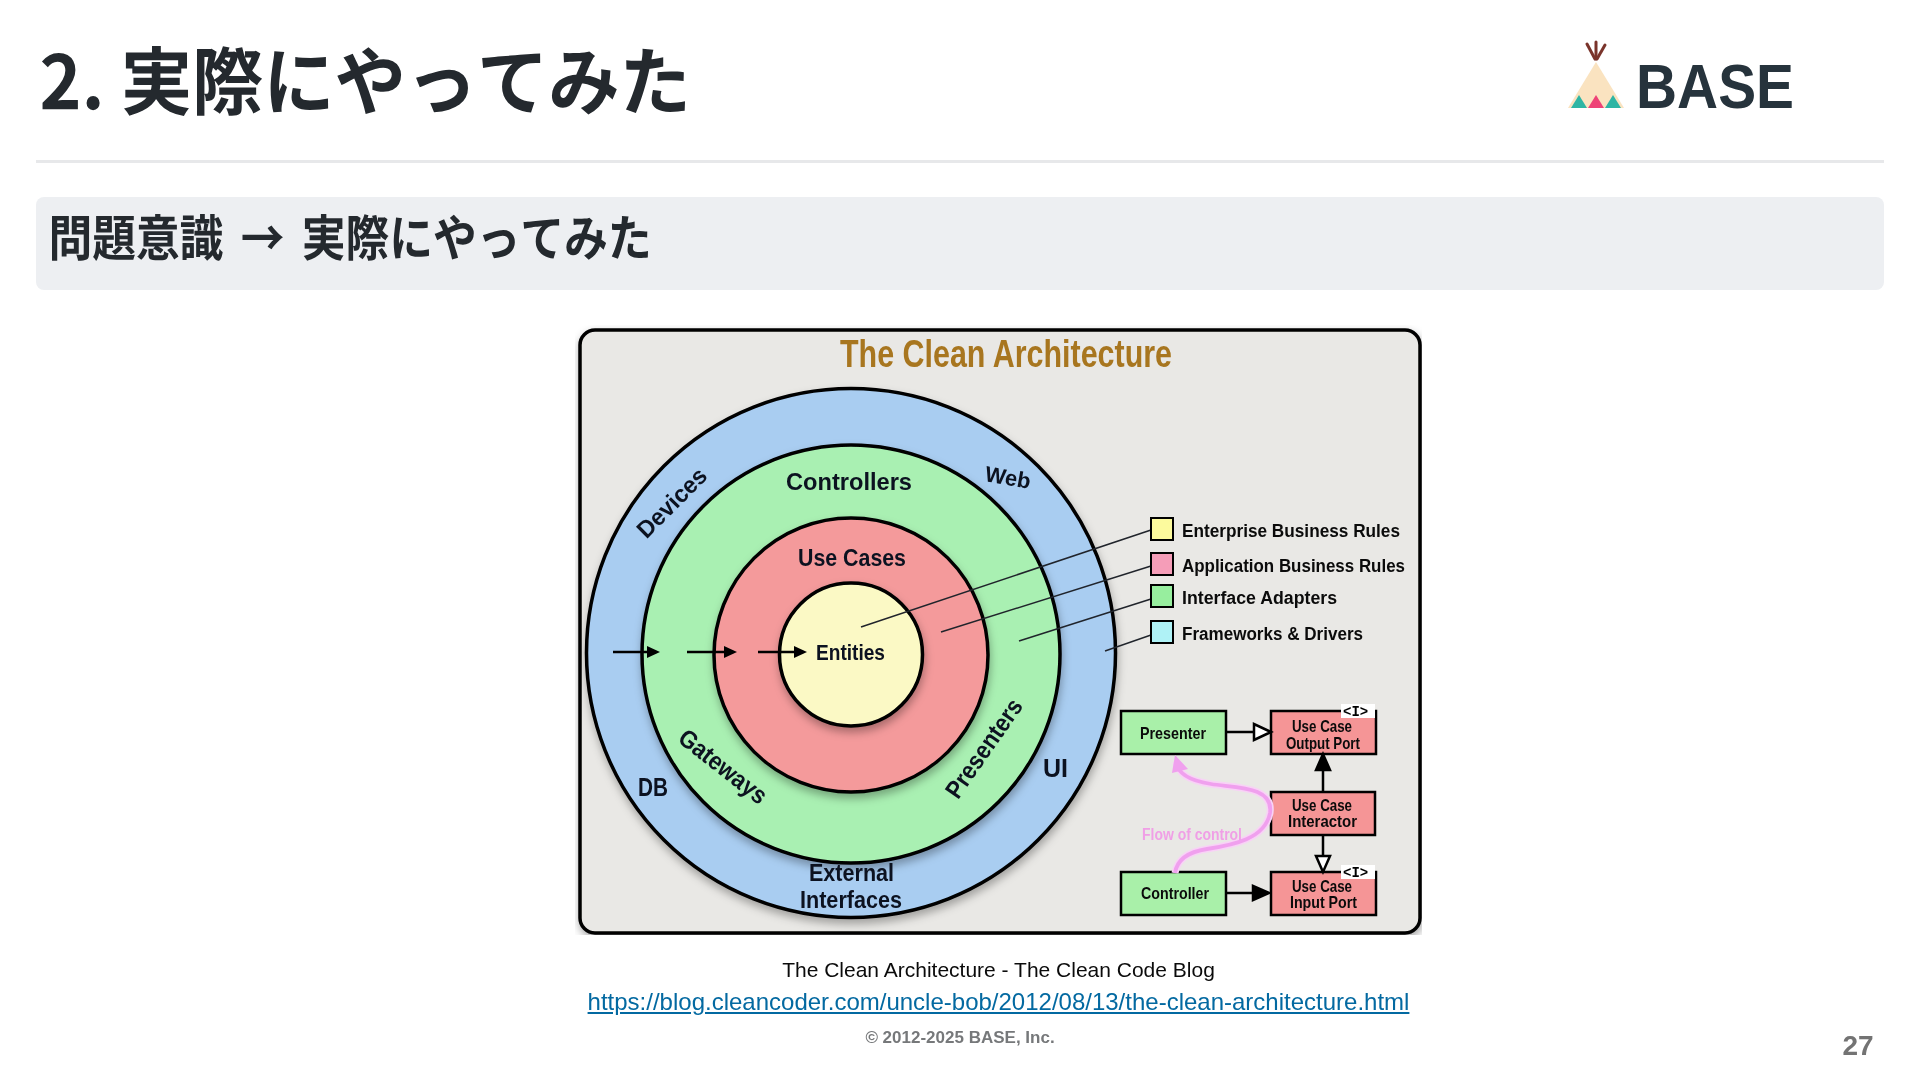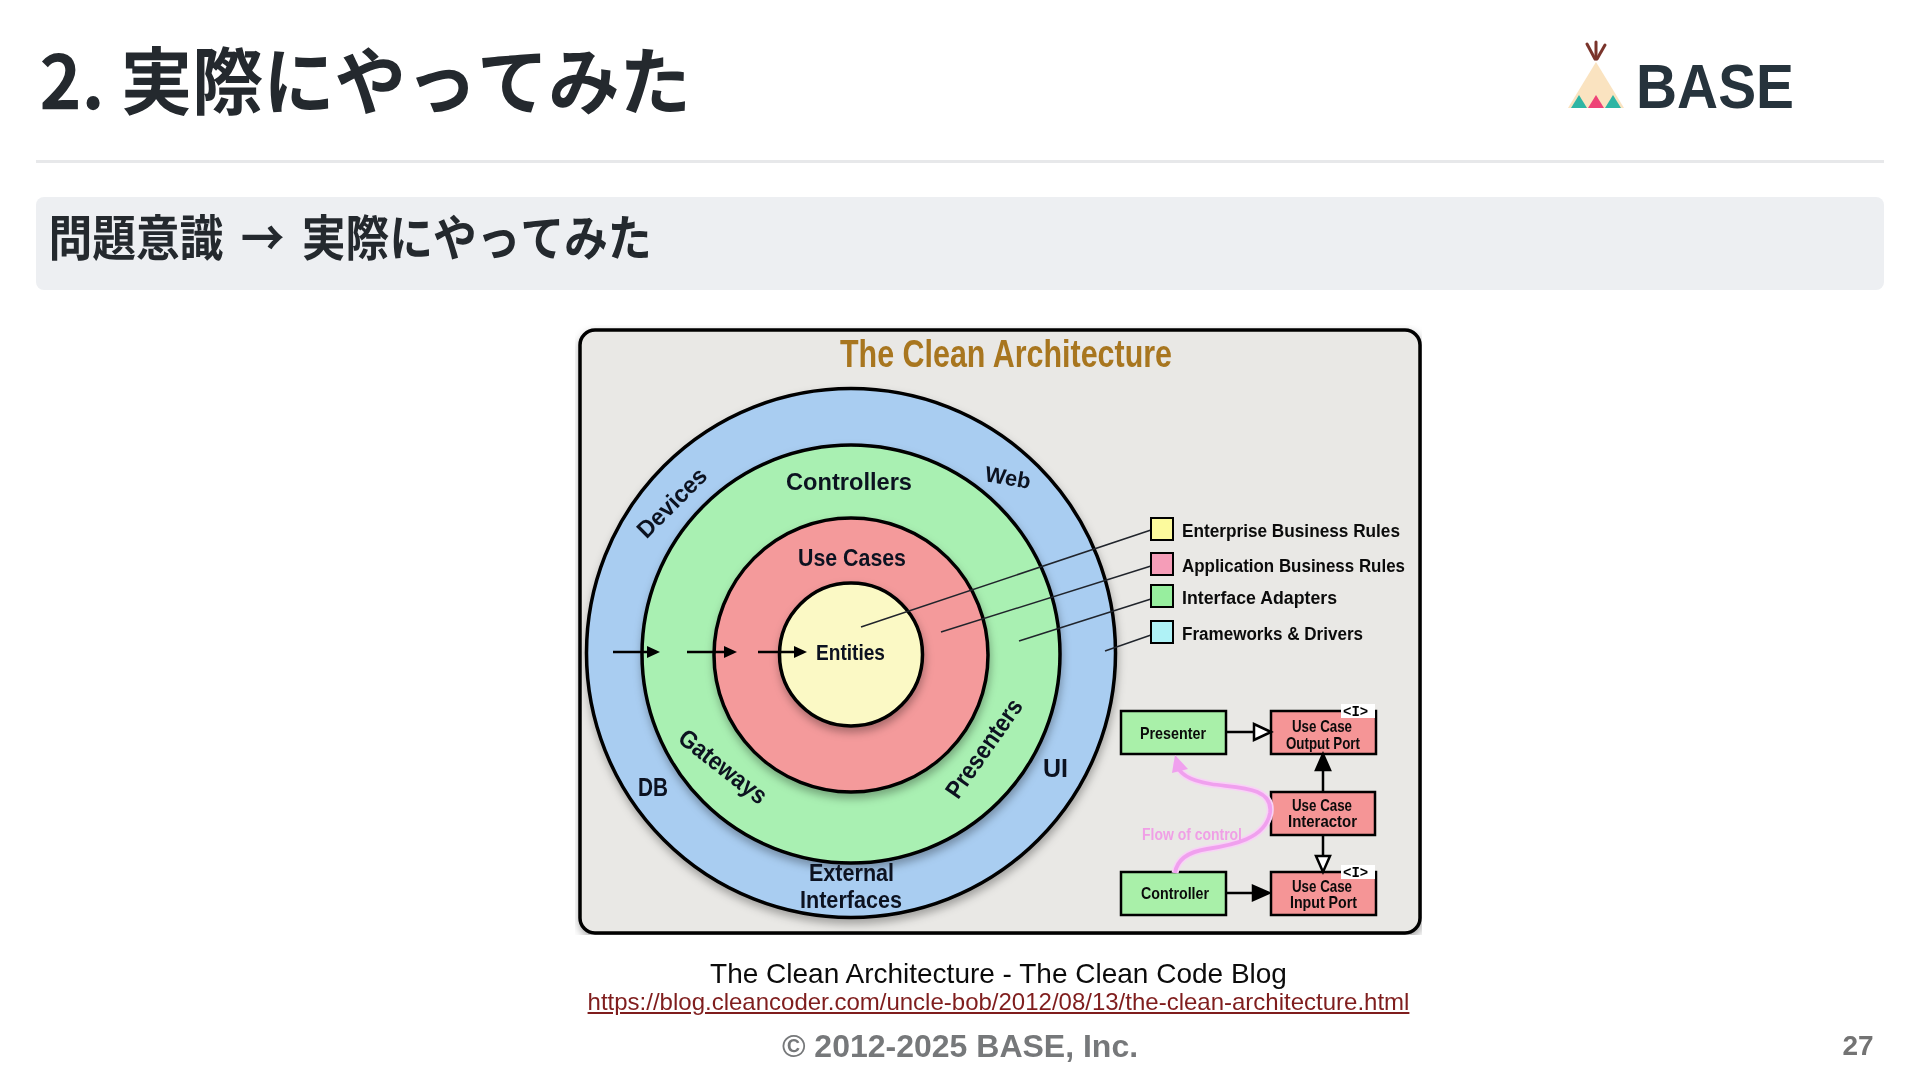--- a/index.html
+++ b/index.html
@@ -1,22 +1,22 @@
 <!DOCTYPE html>
 <html><head>
 <meta charset="utf-8">
 <style>
 * { margin:0; padding:0; box-sizing:border-box; }
 html,body { width:1920px; height:1080px; background:#fff; font-family:"Liberation Sans", sans-serif; overflow:hidden; }
 .abs { position:absolute; }
 #divider { left:36px; top:160px; width:1848px; height:3px; background:#e7e8ea; }
 #graybox { left:36px; top:197px; width:1848px; height:93px; background:#edeff2; border-radius:8px; }
-#cap1 { left:575px; top:958px; width:847px; text-align:center; font-size:28px; color:#0b0b0b; }
-#cap2 { left:575px; top:988px; width:847px; text-align:center; font-size:24px; color:#7f1d1d; }
-#footer { left:0px; top:1028px; width:1920px; text-align:center; font-size:32px; font-weight:bold; color:#76787a; }
+#cap1 { left:575px; top:958px; width:847px; text-align:center; font-size:21px; color:#0b0b0b; }
+#cap2 { left:575px; top:988px; width:847px; text-align:center; font-size:24px; color:#0369a1; }
+#footer { left:0px; top:1028px; width:1920px; text-align:center; font-size:17px; font-weight:bold; color:#76787a; }
 #pagenum { left:1823px; top:1030px; width:70px; text-align:center; font-size:28px; font-weight:bold; color:#737373; }
 </style>
 </head>
 <body>
 <svg class="abs" style="left:0;top:0;z-index:5;" width="1920" height="300" viewBox="0 0 1920 300">
     <g transform="translate(39.48,109.13) scale(0.071252,-0.074433)">
       <path d="M43 0V85Q144 175 215 252Q287 329 325 395Q363 462 363 519Q363 555 350 582Q337 609 313 624Q288 638 252 638Q212 638 178 616Q145 593 117 562L35 641Q87 697 141 725Q196 754 271 754Q341 754 394 726Q446 697 475 646Q504 595 504 526Q504 459 471 390Q437 320 381 251Q325 182 257 115Q286 119 319 122Q353 124 379 124H539V0Z M753 -14Q713 -14 687 14Q661 42 661 82Q661 124 687 151Q713 178 753 178Q792 178 818 151Q844 124 844 82Q844 42 818 14Q792 -14 753 -14Z M1579 848H1703V689H1579ZM1213 762H2070V547H1946V657H1332V547H1213ZM1303 577H1990V480H1303ZM1205 261H2084V157H1205ZM1319 420H1969V324H1319ZM1701 240Q1746 141 1844 85Q1942 29 2098 13Q2080 -6 2059 -37Q2039 -68 2027 -92Q1913 -74 1830 -35Q1747 3 1690 66Q1632 128 1594 217ZM1576 634H1697V356Q1697 304 1687 252Q1676 200 1648 152Q1621 103 1572 59Q1522 15 1446 -23Q1370 -60 1261 -90Q1254 -76 1242 -59Q1229 -41 1214 -23Q1200 -5 1186 7Q1290 31 1360 61Q1431 91 1473 126Q1516 161 1538 199Q1560 238 1568 277Q1576 317 1576 358Z M2614 446H2943V351H2614ZM2523 290H3041V193H2523ZM2569 771H2728V693H2569ZM2548 628 2585 679Q2610 667 2636 651Q2662 634 2676 621L2638 563Q2623 578 2598 596Q2572 615 2548 628ZM2488 549 2531 595Q2554 581 2579 562Q2604 543 2618 528L2574 477Q2560 492 2535 513Q2511 534 2488 549ZM2884 118 2975 165Q2998 140 3022 109Q3046 78 3067 48Q3088 18 3099 -7L3002 -59Q2992 -34 2973 -3Q2954 27 2930 60Q2907 92 2884 118ZM2695 771H2714L2732 775L2796 752Q2775 647 2734 564Q2693 480 2637 418Q2581 356 2511 315Q2501 333 2482 357Q2464 381 2448 395Q2509 426 2558 480Q2608 534 2644 604Q2680 675 2695 755ZM2884 779H3033V694H2884ZM2575 846 2667 827Q2638 732 2588 651Q2539 570 2478 516Q2470 524 2457 536Q2444 548 2430 559Q2416 571 2405 578Q2464 625 2508 695Q2552 765 2575 846ZM2995 779H3017L3036 784L3101 746Q3079 679 3044 612Q3010 545 2971 500Q2960 516 2941 536Q2922 555 2907 566Q2927 592 2944 625Q2961 659 2974 695Q2987 730 2995 760ZM2726 244H2838V21Q2838 -16 2830 -38Q2821 -60 2795 -72Q2770 -84 2736 -87Q2703 -90 2657 -90Q2654 -67 2643 -38Q2632 -10 2621 11Q2649 10 2675 10Q2702 10 2710 10Q2719 11 2722 13Q2726 16 2726 23ZM2550 160 2654 133Q2632 79 2598 27Q2564 -26 2531 -61Q2520 -53 2503 -42Q2487 -31 2470 -21Q2453 -11 2440 -5Q2474 27 2503 71Q2533 115 2550 160ZM2845 832Q2866 736 2902 654Q2938 571 2993 508Q3049 445 3125 409Q3107 395 3087 368Q3066 342 3054 321Q2971 366 2912 438Q2853 509 2814 605Q2775 700 2750 814ZM2211 807H2416V699H2315V-90H2211ZM2382 807H2400L2415 810L2486 770Q2477 725 2464 673Q2452 622 2440 572Q2427 523 2415 482Q2451 421 2462 366Q2473 311 2473 263Q2473 214 2464 181Q2454 148 2435 132Q2424 123 2412 119Q2399 114 2384 111Q2374 110 2361 109Q2348 109 2334 109Q2334 130 2329 157Q2325 185 2313 206Q2322 205 2329 205Q2337 205 2343 205Q2356 205 2364 214Q2370 221 2373 238Q2376 255 2376 278Q2376 316 2367 367Q2359 417 2325 473Q2334 507 2342 549Q2351 591 2358 633Q2366 676 2372 712Q2378 749 2382 773Z M3590 699Q3636 693 3693 690Q3751 688 3810 688Q3870 689 3925 692Q3980 696 4020 700V571Q3974 567 3919 565Q3864 562 3806 562Q3748 562 3693 565Q3637 567 3590 571ZM3670 272Q3664 247 3661 228Q3658 208 3658 188Q3658 172 3666 158Q3674 145 3690 136Q3707 126 3733 122Q3760 117 3798 117Q3865 117 3924 123Q3983 130 4049 143L4051 8Q4003 -1 3940 -6Q3878 -11 3793 -11Q3664 -11 3601 32Q3538 76 3538 153Q3538 182 3542 213Q3547 245 3555 283ZM3436 766Q3432 756 3427 738Q3422 720 3418 703Q3413 686 3411 677Q3408 656 3401 623Q3395 589 3388 548Q3382 506 3376 463Q3370 420 3367 380Q3363 340 3363 310Q3363 296 3364 278Q3364 260 3367 245Q3374 262 3382 279Q3390 296 3398 314Q3406 331 3412 347L3474 298Q3460 257 3445 210Q3431 163 3419 121Q3408 80 3402 53Q3400 42 3399 28Q3397 14 3397 6Q3397 -2 3397 -13Q3398 -25 3399 -35L3283 -43Q3268 9 3256 95Q3244 182 3244 284Q3244 340 3249 398Q3254 456 3261 509Q3268 563 3274 607Q3281 651 3286 680Q3288 701 3292 728Q3295 754 3296 778Z M4668 636Q4651 655 4625 680Q4599 706 4572 730Q4545 755 4525 769L4617 833Q4636 820 4663 796Q4690 773 4718 748Q4745 724 4762 705ZM4396 743Q4401 734 4408 719Q4415 704 4423 689Q4431 675 4436 665Q4467 607 4499 537Q4531 468 4558 405Q4575 364 4597 307Q4620 250 4642 188Q4664 126 4684 69Q4703 12 4715 -30L4578 -66Q4563 -3 4541 71Q4519 145 4494 217Q4469 290 4444 350Q4424 397 4404 442Q4385 487 4366 528Q4346 570 4325 605Q4315 624 4298 649Q4282 674 4266 693ZM4180 450Q4210 457 4238 467Q4267 477 4279 482Q4334 504 4391 529Q4447 554 4504 579Q4562 605 4618 625Q4673 646 4727 658Q4780 671 4827 671Q4905 671 4960 643Q5016 615 5045 567Q5075 519 5075 461Q5075 391 5045 339Q5015 288 4959 260Q4903 232 4826 232Q4786 232 4743 241Q4701 250 4672 260L4675 386Q4709 371 4745 362Q4781 352 4814 352Q4851 352 4880 365Q4910 379 4927 404Q4944 429 4944 465Q4944 490 4929 511Q4915 532 4888 545Q4862 557 4824 557Q4775 557 4713 538Q4652 520 4584 491Q4516 462 4451 429Q4386 397 4331 368Q4276 340 4239 323Z M5285 423Q5308 428 5338 435Q5368 443 5391 450Q5416 458 5458 471Q5500 484 5550 497Q5601 510 5652 519Q5704 528 5750 528Q5829 528 5888 498Q5948 469 5981 414Q6014 359 6014 283Q6014 215 5984 159Q5955 103 5895 61Q5835 19 5746 -7Q5656 -34 5537 -41L5484 82Q5570 84 5642 97Q5715 110 5768 135Q5822 159 5852 197Q5881 235 5881 285Q5881 323 5864 351Q5846 380 5814 396Q5782 412 5738 412Q5703 412 5660 403Q5617 394 5571 380Q5526 366 5482 350Q5438 334 5400 319Q5362 304 5337 293Z M6213 688Q6243 689 6270 690Q6297 692 6312 693Q6343 696 6388 700Q6433 704 6490 709Q6546 714 6610 719Q6674 725 6743 731Q6795 735 6847 738Q6899 742 6945 745Q6992 747 7026 748L7027 620Q7000 620 6965 619Q6930 618 6896 616Q6861 613 6834 607Q6789 595 6750 566Q6712 538 6683 499Q6654 460 6638 415Q6623 371 6623 326Q6623 277 6640 239Q6657 202 6688 175Q6718 149 6759 132Q6800 114 6848 105Q6895 96 6946 93L6899 -44Q6836 -40 6777 -24Q6717 -8 6665 20Q6614 48 6575 89Q6536 129 6514 182Q6492 234 6492 299Q6492 372 6515 432Q6538 492 6572 538Q6606 583 6640 608Q6612 605 6573 600Q6533 596 6487 591Q6442 585 6395 579Q6348 573 6305 566Q6261 558 6226 551Z M7355 757Q7376 755 7399 754Q7423 752 7439 752Q7461 752 7489 753Q7518 754 7548 755Q7578 756 7605 758Q7632 760 7649 761Q7667 762 7686 766Q7704 770 7717 775L7797 713Q7787 701 7778 692Q7769 682 7763 671Q7746 643 7724 595Q7702 546 7677 490Q7653 434 7630 381Q7615 347 7599 309Q7583 271 7566 233Q7549 196 7533 163Q7517 131 7502 107Q7472 62 7435 41Q7398 19 7346 19Q7280 19 7236 62Q7192 105 7192 181Q7192 241 7219 293Q7246 345 7295 383Q7345 422 7412 443Q7479 464 7559 464Q7646 464 7727 444Q7808 424 7879 393Q7949 362 8005 329Q8062 295 8102 268L8043 129Q7998 171 7942 210Q7886 249 7822 282Q7759 314 7687 333Q7616 352 7539 352Q7466 352 7414 329Q7363 306 7336 272Q7309 237 7309 200Q7309 176 7321 163Q7334 150 7351 150Q7367 150 7378 158Q7389 166 7403 185Q7416 203 7429 228Q7441 253 7455 283Q7468 313 7482 344Q7495 375 7508 404Q7526 444 7545 488Q7564 531 7582 572Q7599 613 7614 644Q7599 643 7577 643Q7555 642 7530 641Q7506 640 7483 638Q7459 637 7442 636Q7427 635 7403 633Q7380 631 7361 628ZM8014 520Q8008 414 7992 326Q7977 237 7943 165Q7910 92 7852 33Q7794 -25 7704 -72L7598 15Q7690 55 7746 107Q7801 159 7830 216Q7858 273 7869 328Q7880 382 7883 426Q7885 455 7885 484Q7885 512 7883 535Z M8616 798Q8610 778 8604 749Q8598 720 8595 704Q8588 670 8577 621Q8567 572 8555 517Q8542 462 8529 412Q8516 359 8497 298Q8478 236 8457 172Q8435 109 8413 51Q8391 -6 8370 -51L8231 -4Q8253 34 8278 88Q8303 143 8326 206Q8350 269 8370 331Q8390 393 8404 446Q8414 481 8423 518Q8432 555 8439 590Q8446 625 8452 656Q8457 686 8460 709Q8463 737 8464 765Q8465 793 8463 810ZM8361 649Q8422 649 8488 655Q8554 661 8621 672Q8688 683 8754 698V573Q8692 559 8622 549Q8552 539 8484 533Q8416 528 8359 528Q8323 528 8294 529Q8265 531 8238 532L8235 657Q8274 653 8302 651Q8330 649 8361 649ZM8675 496Q8717 500 8768 503Q8819 506 8867 506Q8910 506 8954 504Q8999 502 9043 497L9040 377Q9003 382 8958 385Q8914 389 8868 389Q8817 389 8769 387Q8722 384 8675 378ZM8729 244Q8723 223 8719 201Q8715 178 8715 161Q8715 145 8722 131Q8729 117 8744 106Q8759 96 8785 90Q8812 84 8852 84Q8903 84 8954 90Q9006 95 9060 105L9055 -23Q9013 -28 8962 -32Q8911 -37 8851 -37Q8725 -37 8659 5Q8592 46 8592 122Q8592 156 8598 191Q8604 226 8610 256Z" fill="#24292e"></path>
     </g>
     <g transform="translate(48.51,256.24) scale(0.043721,-0.049711)">
       <path d="M354 368H692V52H354V150H579V269H354ZM302 368H413V-5H302ZM139 666H389V585H139ZM603 666H855V585H603ZM805 811H927V54Q927 4 915 -24Q903 -52 872 -67Q840 -82 792 -86Q744 -90 674 -90Q673 -72 666 -50Q659 -28 651 -5Q643 17 633 33Q663 31 693 31Q723 30 746 31Q770 31 780 31Q794 31 800 37Q805 42 805 56ZM148 811H465V437H148V528H352V720H148ZM870 811V720H646V526H870V436H532V811ZM80 811H199V-90H80Z M1195 607V560H1338V607ZM1195 730V683H1338V730ZM1089 811H1449V479H1089ZM1043 421H1494V334H1043ZM1490 808H1951V723H1490ZM1229 394H1330V-8L1229 49ZM1282 253H1475V166H1282ZM1683 787 1792 764Q1773 722 1755 680Q1736 637 1721 608L1635 631Q1648 664 1662 708Q1676 752 1683 787ZM1627 466V419H1810V466ZM1627 342V295H1810V342ZM1627 589V542H1810V589ZM1521 670H1921V213H1521ZM1602 206 1700 175Q1669 133 1620 93Q1572 54 1525 28Q1516 37 1502 51Q1488 64 1473 77Q1459 90 1447 98Q1492 117 1534 146Q1576 175 1602 206ZM1088 294H1185Q1182 218 1174 146Q1166 73 1146 12Q1127 -50 1089 -96Q1078 -77 1057 -52Q1037 -27 1019 -14Q1047 21 1062 70Q1076 119 1082 177Q1087 234 1088 294ZM1168 211Q1190 148 1224 111Q1258 74 1306 55Q1353 36 1415 30Q1477 25 1553 25Q1574 25 1615 25Q1656 25 1708 25Q1760 25 1813 26Q1866 26 1910 27Q1954 28 1979 28Q1967 12 1956 -18Q1944 -48 1940 -70H1863H1553Q1461 -70 1388 -61Q1315 -52 1259 -25Q1204 1 1164 53Q1124 105 1097 189ZM1743 169 1826 212Q1853 195 1881 172Q1909 150 1933 127Q1958 105 1973 86L1887 35Q1871 55 1847 79Q1823 103 1796 127Q1768 151 1743 169Z M2286 271H2720V315H2286ZM2286 385H2720V428H2286ZM2839 501V197H2172V501ZM2757 702Q2741 673 2727 650Q2713 626 2702 609L2596 632Q2606 653 2616 679Q2626 704 2632 724ZM2366 724Q2378 703 2387 677Q2397 652 2402 633L2288 607Q2284 627 2276 654Q2267 681 2257 702ZM2559 850V729H2439V850ZM2936 631V538H2067V631ZM2883 796V703H2115V796ZM2260 128Q2239 71 2207 18Q2174 -34 2121 -70L2027 -6Q2074 23 2108 69Q2142 115 2159 164ZM2808 176Q2839 151 2871 119Q2903 87 2930 55Q2957 23 2972 -6L2873 -64Q2859 -37 2833 -3Q2808 30 2777 64Q2746 97 2715 124ZM2460 220Q2489 208 2520 192Q2552 176 2580 159Q2609 143 2627 127L2558 57Q2541 73 2514 91Q2486 108 2455 126Q2424 143 2396 156ZM2402 47Q2402 27 2412 22Q2423 18 2457 18Q2465 18 2483 18Q2501 18 2523 18Q2545 18 2564 18Q2584 18 2594 18Q2613 18 2622 23Q2631 29 2636 47Q2640 64 2642 99Q2660 87 2690 77Q2721 66 2744 62Q2738 5 2723 -26Q2708 -56 2681 -68Q2653 -79 2605 -79Q2597 -79 2581 -79Q2564 -79 2544 -79Q2524 -79 2504 -79Q2484 -79 2467 -79Q2451 -79 2443 -79Q2380 -79 2346 -68Q2312 -57 2299 -29Q2286 -2 2286 45V151H2402Z M3420 238H3609V158H3420ZM3359 751H3680V661H3359ZM3338 511H3964V415H3338ZM3413 371H3663V22H3413V105H3565V288H3413ZM3377 371H3468V-16H3377ZM3466 850H3575V704H3466ZM3389 640 3469 658Q3481 628 3489 591Q3497 555 3498 527L3413 507Q3413 535 3406 572Q3400 609 3389 640ZM3794 754 3883 788Q3913 747 3938 697Q3963 646 3973 608L3877 569Q3869 608 3845 660Q3822 712 3794 754ZM3563 662 3659 646Q3648 608 3639 571Q3630 533 3622 506L3540 523Q3545 542 3549 567Q3553 592 3557 617Q3561 642 3563 662ZM3698 848H3800Q3797 669 3799 521Q3802 374 3810 267Q3819 159 3837 100Q3855 40 3883 37Q3893 36 3900 67Q3907 98 3910 151Q3919 139 3933 126Q3947 112 3961 101Q3975 90 3984 84Q3971 12 3954 -26Q3936 -65 3916 -79Q3896 -93 3878 -92Q3828 -89 3795 -47Q3762 -5 3742 73Q3723 151 3713 264Q3704 377 3701 524Q3698 670 3698 848ZM3862 374 3951 324Q3918 232 3867 153Q3816 74 3754 13Q3693 -49 3627 -90Q3617 -75 3597 -55Q3578 -36 3561 -23Q3625 15 3682 73Q3740 132 3786 207Q3833 283 3862 374ZM3070 543H3322V452H3070ZM3074 818H3321V728H3074ZM3070 406H3322V316H3070ZM3030 684H3346V589H3030ZM3121 268H3325V-35H3121V59H3231V174H3121ZM3066 268H3158V-76H3066Z M5144 431Q5112 454 5075 492Q5039 530 5011 568L5101 618Q5136 574 5179 531Q5222 487 5270 448Q5317 410 5362 380Q5317 351 5270 312Q5222 273 5179 229Q5136 186 5101 142L5011 192Q5039 231 5075 268Q5112 306 5144 329H4437V431Z M6231 848H6355V689H6231ZM5865 762H6722V547H6598V657H5984V547H5865ZM5955 577H6642V480H5955ZM5857 261H6736V157H5857ZM5971 420H6621V324H5971ZM6353 240Q6398 141 6496 85Q6594 29 6750 13Q6732 -6 6711 -37Q6691 -68 6679 -92Q6565 -74 6482 -35Q6399 3 6342 66Q6284 128 6246 217ZM6228 634H6349V356Q6349 304 6339 252Q6328 200 6300 152Q6273 103 6224 59Q6174 15 6098 -23Q6022 -60 5913 -90Q5906 -76 5894 -59Q5881 -41 5866 -23Q5852 -5 5838 7Q5942 31 6012 61Q6083 91 6125 126Q6168 161 6190 199Q6212 238 6220 277Q6228 317 6228 358Z M7266 446H7595V351H7266ZM7175 290H7693V193H7175ZM7221 771H7380V693H7221ZM7200 628 7237 679Q7262 667 7288 651Q7314 634 7328 621L7290 563Q7275 578 7250 596Q7224 615 7200 628ZM7140 549 7183 595Q7206 581 7231 562Q7256 543 7270 528L7226 477Q7212 492 7187 513Q7163 534 7140 549ZM7536 118 7627 165Q7650 140 7674 109Q7698 78 7719 48Q7740 18 7751 -7L7654 -59Q7644 -34 7625 -3Q7606 27 7582 60Q7559 92 7536 118ZM7347 771H7366L7384 775L7448 752Q7427 647 7386 564Q7345 480 7289 418Q7233 356 7163 315Q7153 333 7134 357Q7116 381 7100 395Q7161 426 7210 480Q7260 534 7296 604Q7332 675 7347 755ZM7536 779H7685V694H7536ZM7227 846 7319 827Q7290 732 7240 651Q7191 570 7130 516Q7122 524 7109 536Q7096 548 7082 559Q7068 571 7057 578Q7116 625 7160 695Q7204 765 7227 846ZM7647 779H7669L7688 784L7753 746Q7731 679 7696 612Q7662 545 7623 500Q7612 516 7593 536Q7574 555 7559 566Q7579 592 7596 625Q7613 659 7626 695Q7639 730 7647 760ZM7378 244H7490V21Q7490 -16 7482 -38Q7473 -60 7447 -72Q7422 -84 7388 -87Q7355 -90 7309 -90Q7306 -67 7295 -38Q7284 -10 7273 11Q7301 10 7327 10Q7354 10 7362 10Q7371 11 7374 13Q7378 16 7378 23ZM7202 160 7306 133Q7284 79 7250 27Q7216 -26 7183 -61Q7172 -53 7155 -42Q7139 -31 7122 -21Q7105 -11 7092 -5Q7126 27 7155 71Q7185 115 7202 160ZM7497 832Q7518 736 7554 654Q7590 571 7645 508Q7701 445 7777 409Q7759 395 7739 368Q7718 342 7706 321Q7623 366 7564 438Q7505 509 7466 605Q7427 700 7402 814ZM6863 807H7068V699H6967V-90H6863ZM7034 807H7052L7067 810L7138 770Q7129 725 7116 673Q7104 622 7092 572Q7079 523 7067 482Q7103 421 7114 366Q7125 311 7125 263Q7125 214 7116 181Q7106 148 7087 132Q7076 123 7064 119Q7051 114 7036 111Q7026 110 7013 109Q7000 109 6986 109Q6986 130 6981 157Q6977 185 6965 206Q6974 205 6981 205Q6989 205 6995 205Q7008 205 7016 214Q7022 221 7025 238Q7028 255 7028 278Q7028 316 7019 367Q7011 417 6977 473Q6986 507 6994 549Q7003 591 7010 633Q7018 676 7024 712Q7030 749 7034 773Z M8242 699Q8288 693 8345 690Q8403 688 8462 688Q8522 689 8577 692Q8632 696 8672 700V571Q8626 567 8571 565Q8516 562 8458 562Q8400 562 8345 565Q8289 567 8242 571ZM8322 272Q8316 247 8313 228Q8310 208 8310 188Q8310 172 8318 158Q8326 145 8342 136Q8359 126 8385 122Q8412 117 8450 117Q8517 117 8576 123Q8635 130 8701 143L8703 8Q8655 -1 8592 -6Q8530 -11 8445 -11Q8316 -11 8253 32Q8190 76 8190 153Q8190 182 8194 213Q8199 245 8207 283ZM8088 766Q8084 756 8079 738Q8074 720 8070 703Q8065 686 8063 677Q8060 656 8053 623Q8047 589 8040 548Q8034 506 8028 463Q8022 420 8019 380Q8015 340 8015 310Q8015 296 8016 278Q8016 260 8019 245Q8026 262 8034 279Q8042 296 8050 314Q8058 331 8064 347L8126 298Q8112 257 8097 210Q8083 163 8071 121Q8060 80 8054 53Q8052 42 8051 28Q8049 14 8049 6Q8049 -2 8049 -13Q8050 -25 8051 -35L7935 -43Q7920 9 7908 95Q7896 182 7896 284Q7896 340 7901 398Q7906 456 7913 509Q7920 563 7926 607Q7933 651 7938 680Q7940 701 7944 728Q7947 754 7948 778Z M9320 636Q9303 655 9277 680Q9251 706 9224 730Q9197 755 9177 769L9269 833Q9288 820 9315 796Q9342 773 9370 748Q9397 724 9414 705ZM9048 743Q9053 734 9060 719Q9067 704 9075 689Q9083 675 9088 665Q9119 607 9151 537Q9183 468 9210 405Q9227 364 9249 307Q9272 250 9294 188Q9316 126 9336 69Q9355 12 9367 -30L9230 -66Q9215 -3 9193 71Q9171 145 9146 217Q9121 290 9096 350Q9076 397 9056 442Q9037 487 9018 528Q8998 570 8977 605Q8967 624 8950 649Q8934 674 8918 693ZM8832 450Q8862 457 8890 467Q8919 477 8931 482Q8986 504 9043 529Q9099 554 9156 579Q9214 605 9270 625Q9325 646 9379 658Q9432 671 9479 671Q9557 671 9612 643Q9668 615 9697 567Q9727 519 9727 461Q9727 391 9697 339Q9667 288 9611 260Q9555 232 9478 232Q9438 232 9395 241Q9353 250 9324 260L9327 386Q9361 371 9397 362Q9433 352 9466 352Q9503 352 9532 365Q9562 379 9579 404Q9596 429 9596 465Q9596 490 9581 511Q9567 532 9540 545Q9514 557 9476 557Q9427 557 9365 538Q9304 520 9236 491Q9168 462 9103 429Q9038 397 8983 368Q8928 340 8891 323Z M9937 423Q9960 428 9990 435Q10020 443 10043 450Q10068 458 10110 471Q10152 484 10202 497Q10253 510 10304 519Q10356 528 10402 528Q10481 528 10540 498Q10600 469 10633 414Q10666 359 10666 283Q10666 215 10636 159Q10607 103 10547 61Q10487 19 10398 -7Q10308 -34 10189 -41L10136 82Q10222 84 10294 97Q10367 110 10420 135Q10474 159 10504 197Q10533 235 10533 285Q10533 323 10516 351Q10498 380 10466 396Q10434 412 10390 412Q10355 412 10312 403Q10269 394 10223 380Q10178 366 10134 350Q10090 334 10052 319Q10014 304 9989 293Z M10865 688Q10895 689 10922 690Q10949 692 10964 693Q10995 696 11040 700Q11085 704 11142 709Q11198 714 11262 719Q11326 725 11395 731Q11447 735 11499 738Q11551 742 11597 745Q11644 747 11678 748L11679 620Q11652 620 11617 619Q11582 618 11548 616Q11513 613 11486 607Q11441 595 11402 566Q11364 538 11335 499Q11306 460 11290 415Q11275 371 11275 326Q11275 277 11292 239Q11309 202 11340 175Q11370 149 11411 132Q11452 114 11500 105Q11547 96 11598 93L11551 -44Q11488 -40 11429 -24Q11369 -8 11317 20Q11266 48 11227 89Q11188 129 11166 182Q11144 234 11144 299Q11144 372 11167 432Q11190 492 11224 538Q11258 583 11292 608Q11264 605 11225 600Q11185 596 11139 591Q11094 585 11047 579Q11000 573 10957 566Q10913 558 10878 551Z M12007 757Q12028 755 12051 754Q12075 752 12091 752Q12113 752 12141 753Q12170 754 12200 755Q12230 756 12257 758Q12284 760 12301 761Q12319 762 12338 766Q12356 770 12369 775L12449 713Q12439 701 12430 692Q12421 682 12415 671Q12398 643 12376 595Q12354 546 12329 490Q12305 434 12282 381Q12267 347 12251 309Q12235 271 12218 233Q12201 196 12185 163Q12169 131 12154 107Q12124 62 12087 41Q12050 19 11998 19Q11932 19 11888 62Q11844 105 11844 181Q11844 241 11871 293Q11898 345 11947 383Q11997 422 12064 443Q12131 464 12211 464Q12298 464 12379 444Q12460 424 12531 393Q12601 362 12657 329Q12714 295 12754 268L12695 129Q12650 171 12594 210Q12538 249 12474 282Q12411 314 12339 333Q12268 352 12191 352Q12118 352 12066 329Q12015 306 11988 272Q11961 237 11961 200Q11961 176 11973 163Q11986 150 12003 150Q12019 150 12030 158Q12041 166 12055 185Q12068 203 12081 228Q12093 253 12107 283Q12120 313 12134 344Q12147 375 12160 404Q12178 444 12197 488Q12216 531 12234 572Q12251 613 12266 644Q12251 643 12229 643Q12207 642 12182 641Q12158 640 12135 638Q12111 637 12094 636Q12079 635 12055 633Q12032 631 12013 628ZM12666 520Q12660 414 12644 326Q12629 237 12595 165Q12562 92 12504 33Q12446 -25 12356 -72L12250 15Q12342 55 12398 107Q12453 159 12482 216Q12510 273 12521 328Q12532 382 12535 426Q12537 455 12537 484Q12537 512 12535 535Z M13268 798Q13262 778 13256 749Q13250 720 13247 704Q13240 670 13229 621Q13219 572 13207 517Q13194 462 13181 412Q13168 359 13149 298Q13130 236 13109 172Q13087 109 13065 51Q13043 -6 13022 -51L12883 -4Q12905 34 12930 88Q12955 143 12978 206Q13002 269 13022 331Q13042 393 13056 446Q13066 481 13075 518Q13084 555 13091 590Q13098 625 13104 656Q13109 686 13112 709Q13115 737 13116 765Q13117 793 13115 810ZM13013 649Q13074 649 13140 655Q13206 661 13273 672Q13340 683 13406 698V573Q13344 559 13274 549Q13204 539 13136 533Q13068 528 13011 528Q12975 528 12946 529Q12917 531 12890 532L12887 657Q12926 653 12954 651Q12982 649 13013 649ZM13327 496Q13369 500 13420 503Q13471 506 13519 506Q13562 506 13606 504Q13651 502 13695 497L13692 377Q13655 382 13610 385Q13566 389 13520 389Q13469 389 13421 387Q13374 384 13327 378ZM13381 244Q13375 223 13371 201Q13367 178 13367 161Q13367 145 13374 131Q13381 117 13396 106Q13411 96 13437 90Q13464 84 13504 84Q13555 84 13606 90Q13658 95 13712 105L13707 -23Q13665 -28 13614 -32Q13563 -37 13503 -37Q13377 -37 13311 5Q13244 46 13244 122Q13244 156 13250 191Q13256 226 13262 256Z" fill="#24292e"></path>

